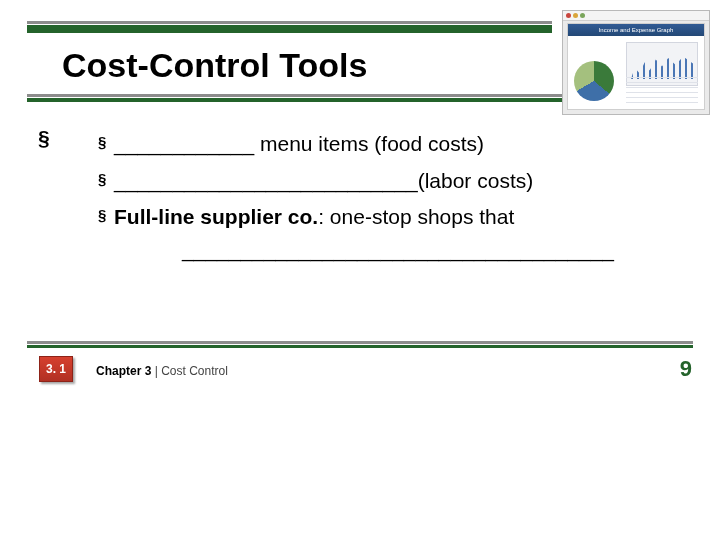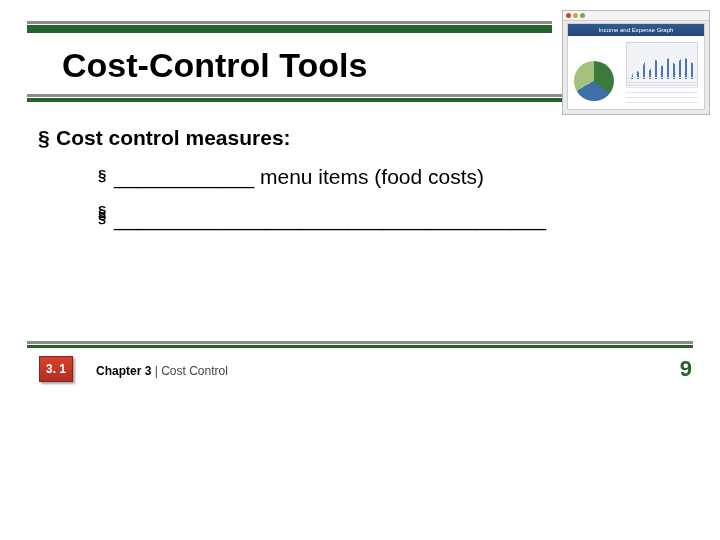--- a/index.html
+++ b/index.html
@@ -78,35 +78,40 @@
         <div class="bars"></div>
         <div class="pie"></div>
         <div class="legend"></div>
       </div>
     </div>
   </div>
 
   <div class="content">
     <div class="lvl1">
       <span class="bullet">§</span>
-      <span>Cost control measures:</span>
     </div>
     <div class="sub">
       <div class="subline">
         <span class="bullet">§</span>
         <span class="fillnormal">
           <span class="blank">____________</span><span> menu items (food costs)</span>
         </span>
       </div>
       <div class="subline">
         <span class="bullet">§</span>
+        <span class="fillnormal">
+          <span class="blank">__________________________</span><span>(labor costs)</span>
+        </span>
       </div>
       <div class="subline">
         <span class="bullet">§</span>
-        <div class="fillnormal" style="margin-top:10px;">_____________________________________</div>
+        <span>
+          <b>Full-line supplier co.</b><span class="fillnormal">: one-stop shops that</span>
+        </span>
+        <div class="fillnormal" style="margin-top:0;text-align:center;">_____________________________________</div>
       </div>
     </div>
   </div>
 
   <div class="bottom-gray"></div>
   <div class="bottom-green"></div>
 
   <div class="badge">3. 1</div>
   <div class="footer-text">
     <span class="bold">Chapter 3</span><span> | Cost Control</span>

